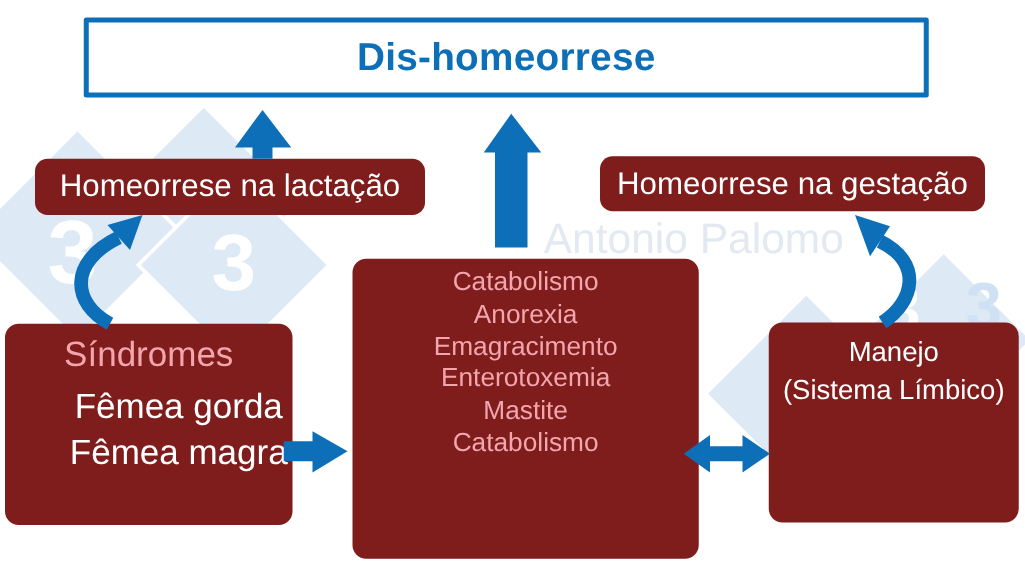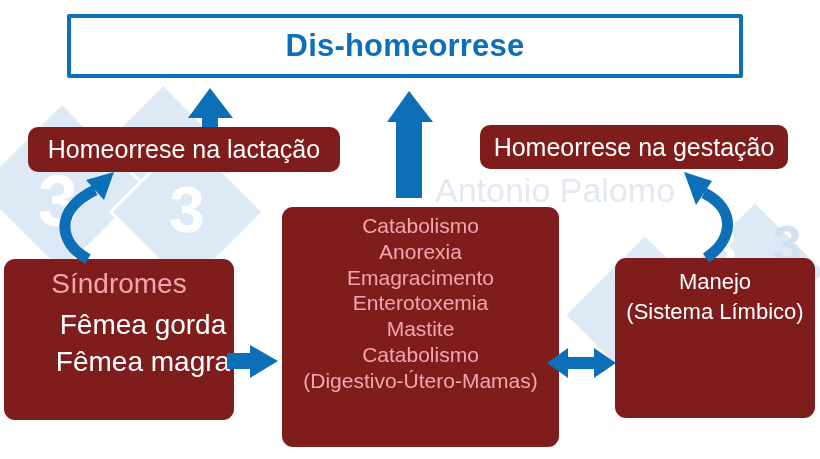--- a/index.html
+++ b/index.html
@@ -69,21 +69,20 @@
     <span>Homeorrese na gestação</span>
   </div>
 
   <div class="box center-box">
     <div class="line">Catabolismo</div>
     <div class="line">Anorexia</div>
     <div class="line">Emagracimento</div>
     <div class="line">Enterotoxemia</div>
     <div class="line">Mastite</div>
     <div class="line">Catabolismo</div>
-    <div class="line">(Digestivo-Útero-Mamas)</div>
   </div>
 
   <div class="box left-box">
     <div class="pink-line">Síndromes</div>
     <div class="white-group">
       <div class="white-line">Fêmea gorda</div>
       <div class="white-line">Fêmea magra</div>
     </div>
   </div>
 

